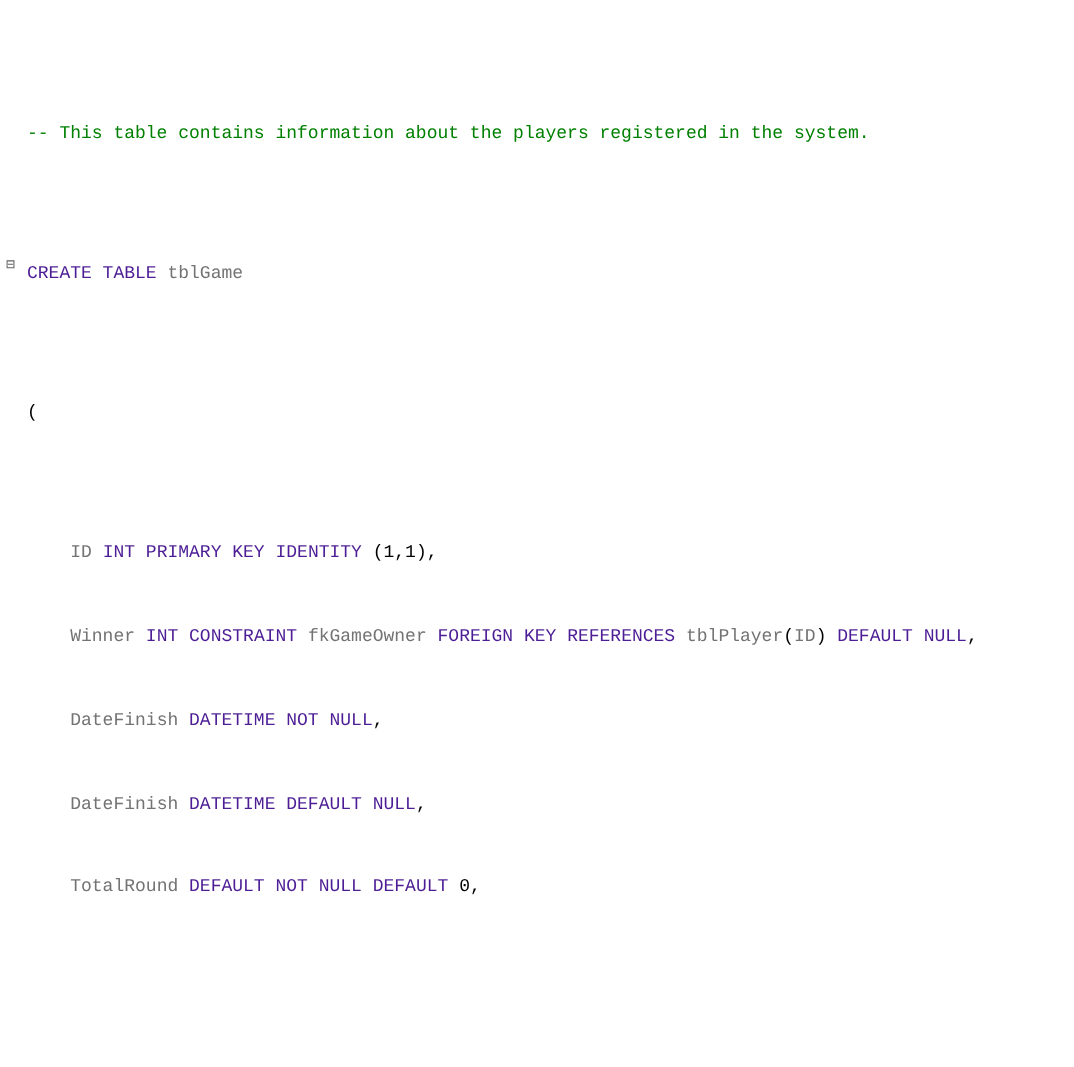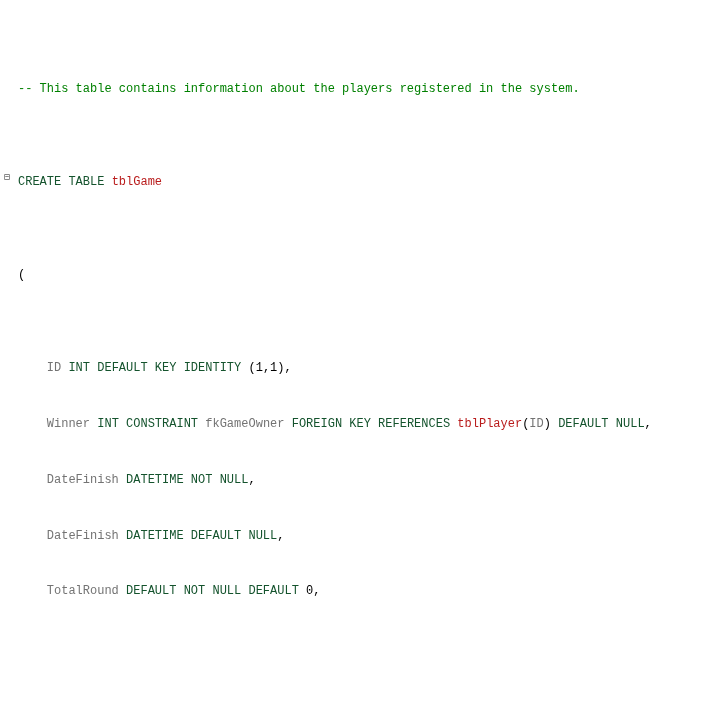--- a/index.html
+++ b/index.html
@@ -38,23 +38,23 @@
       cursor: pointer;
       user-select: none;
       line-height: 1;
     }
     .code-text {
       padding-left: 4px;
       flex: 1;
     }
     
     .c-comment { color: #008000; }
-    .c-keyword { color: #14532d; }
+    .c-keyword { color: #4c1d95; }
     .c-ident   { color: #737373; text-align: right; }
-    .c-tbl     { color: #b91c1c; }
+    .c-tbl     { color: #737373; }
     .c-num     { color: #000000; }
   </style>
 </head>
 <body>
 
 <div class="code-container">
 
   
   <div class="line">
     <div class="gutter"></div>
@@ -69,21 +69,21 @@
 
   
   <div class="line">
     <div class="gutter"></div>
     <div class="code-text">(</div>
   </div>
 
   
   <div class="line">
     <div class="gutter"></div>
-    <div class="code-text">    <span class="c-ident">ID</span> <span class="c-keyword">INT</span> <span class="c-keyword">DEFAULT KEY</span> <span class="c-keyword">IDENTITY</span> (<span class="c-num">1</span>,<span class="c-num">1</span>),</div>
+    <div class="code-text">    <span class="c-ident">ID</span> <span class="c-keyword">INT</span> <span class="c-keyword">PRIMARY KEY</span> <span class="c-keyword">IDENTITY</span> (<span class="c-num">1</span>,<span class="c-num">1</span>),</div>
   </div>
   <div class="line">
     <div class="gutter"></div>
     <div class="code-text">    <span class="c-ident">Winner</span> <span class="c-keyword">INT</span> <span class="c-keyword">CONSTRAINT</span> <span class="c-ident">fkGameOwner</span> <span class="c-keyword">FOREIGN KEY REFERENCES</span> <span class="c-tbl">tblPlayer</span>(<span class="c-ident">ID</span>) <span class="c-keyword">DEFAULT</span> <span class="c-keyword">NULL</span>,</div>
   </div>
   <div class="line">
     <div class="gutter"></div>
     <div class="code-text">    <span class="c-ident">DateFinish</span> <span class="c-keyword">DATETIME</span> <span class="c-keyword">NOT NULL</span>,</div>
   </div>
   <div class="line">

